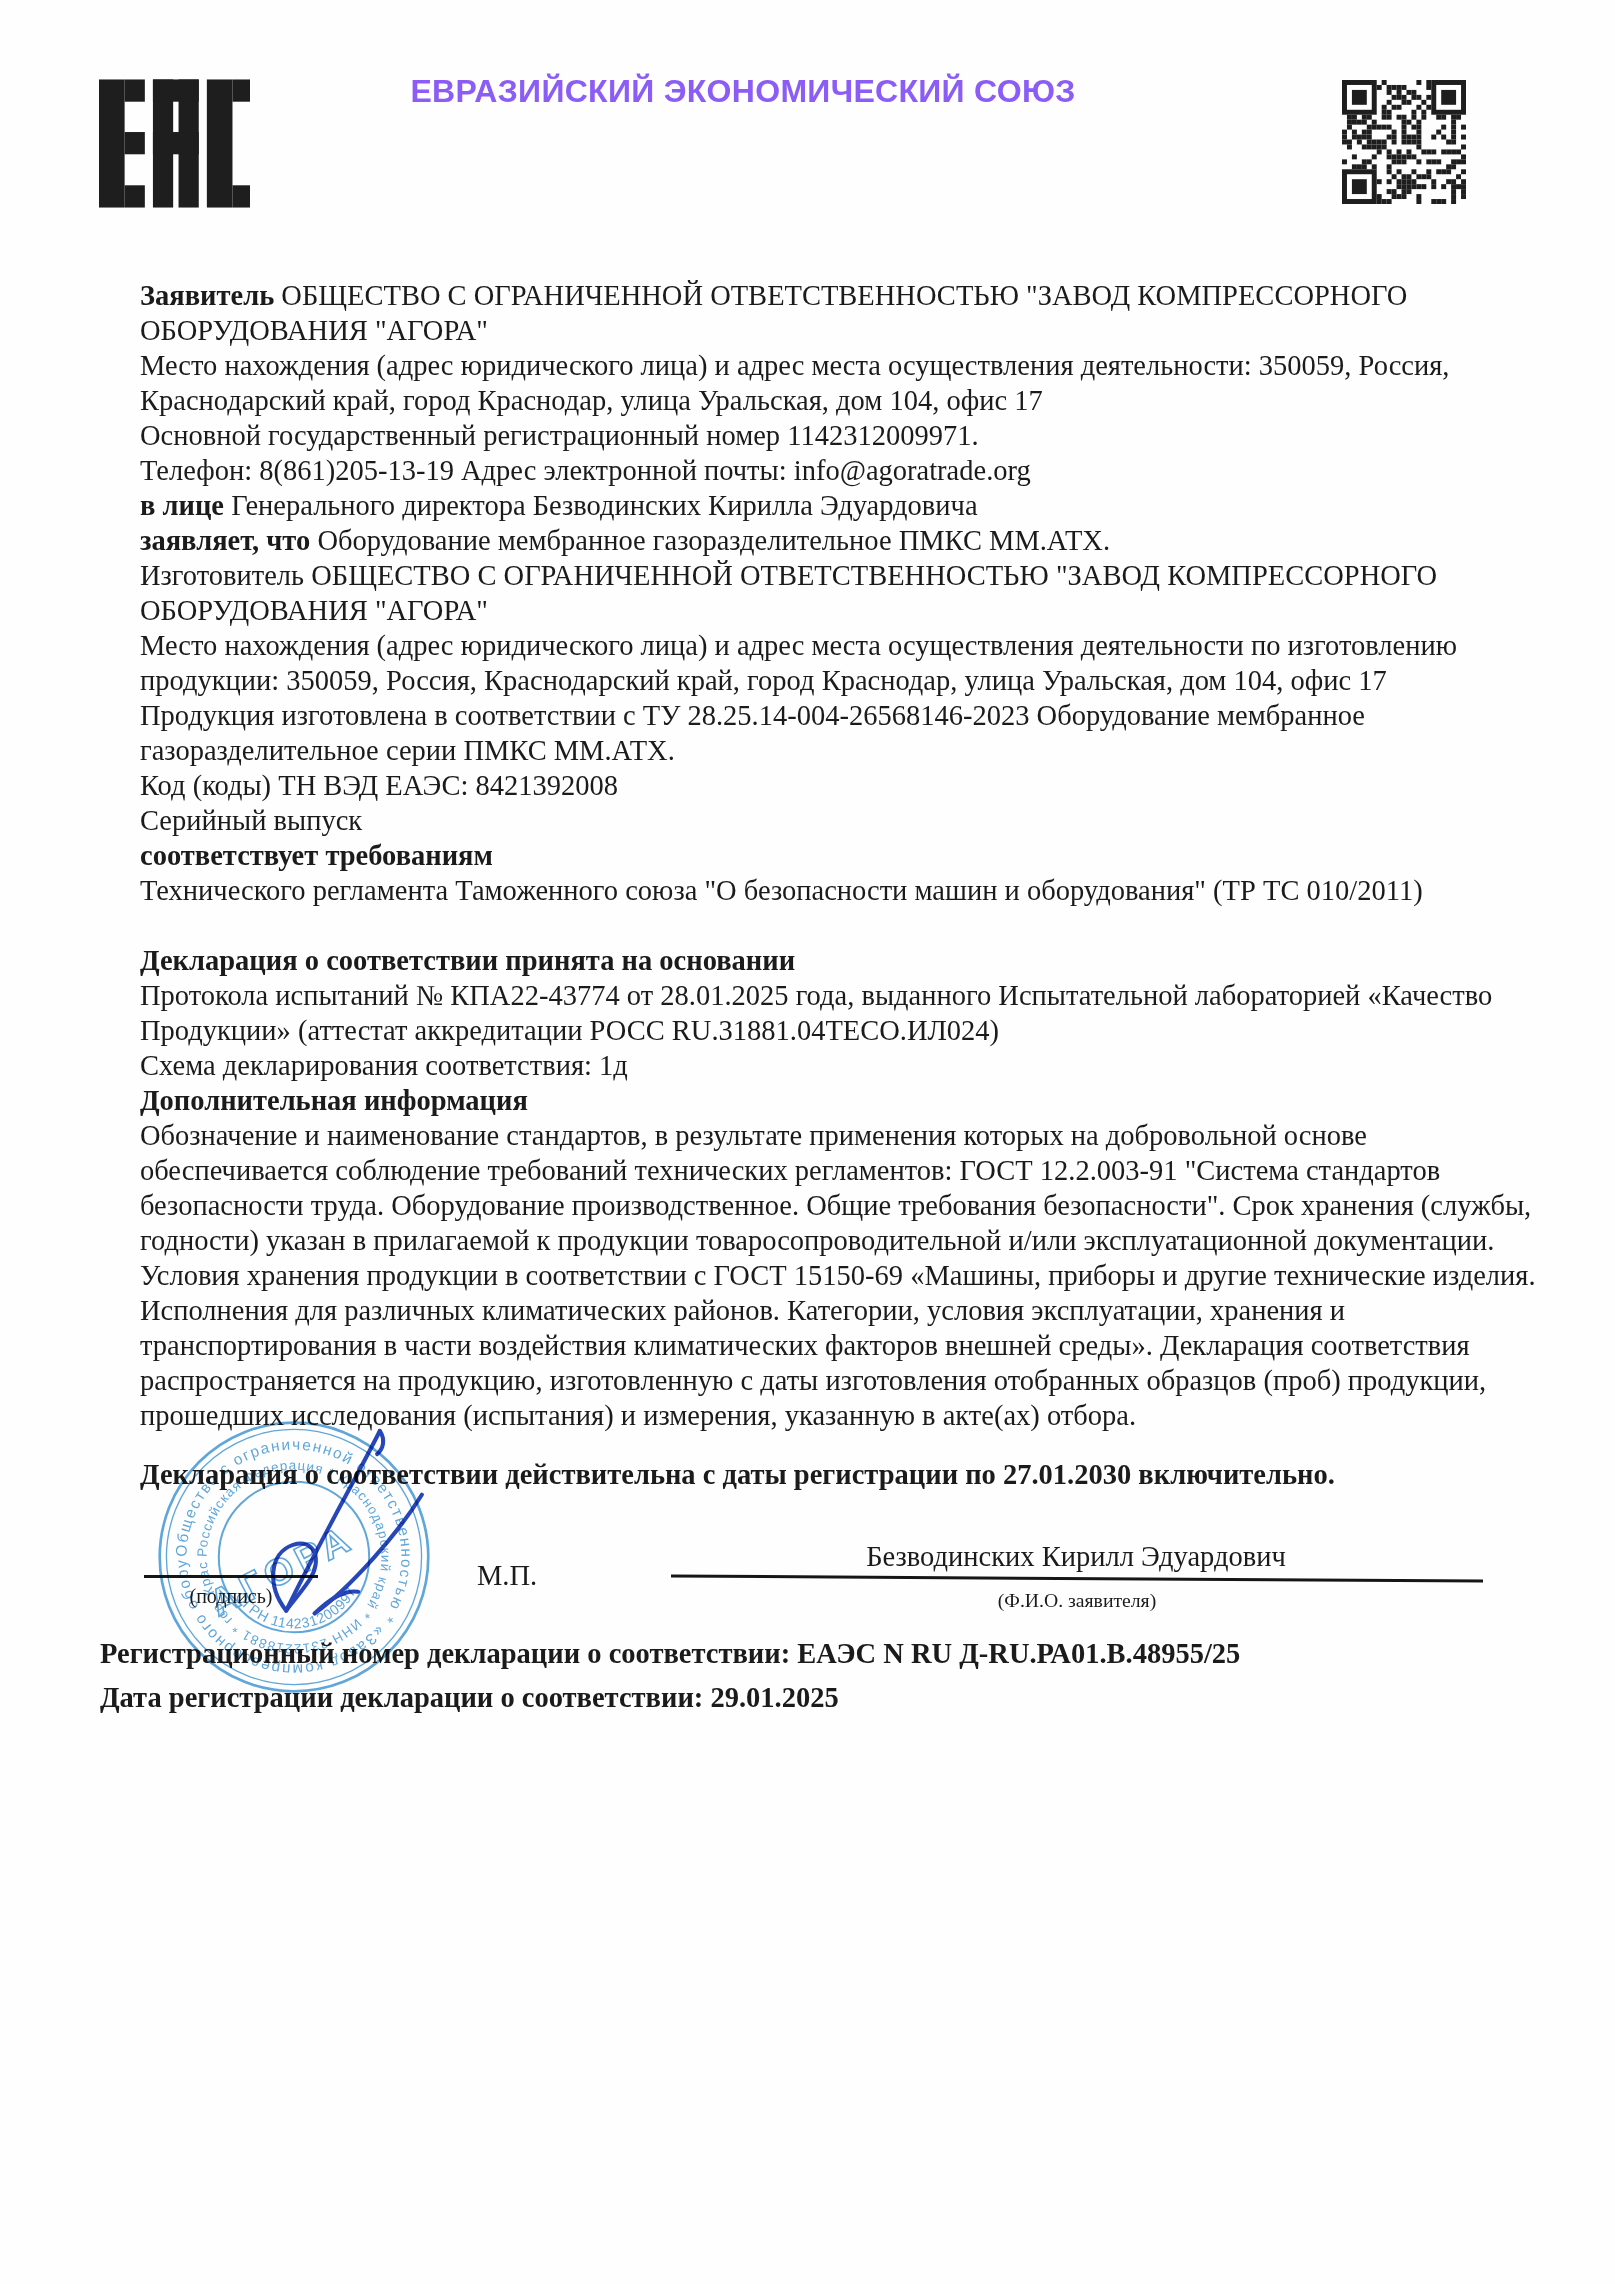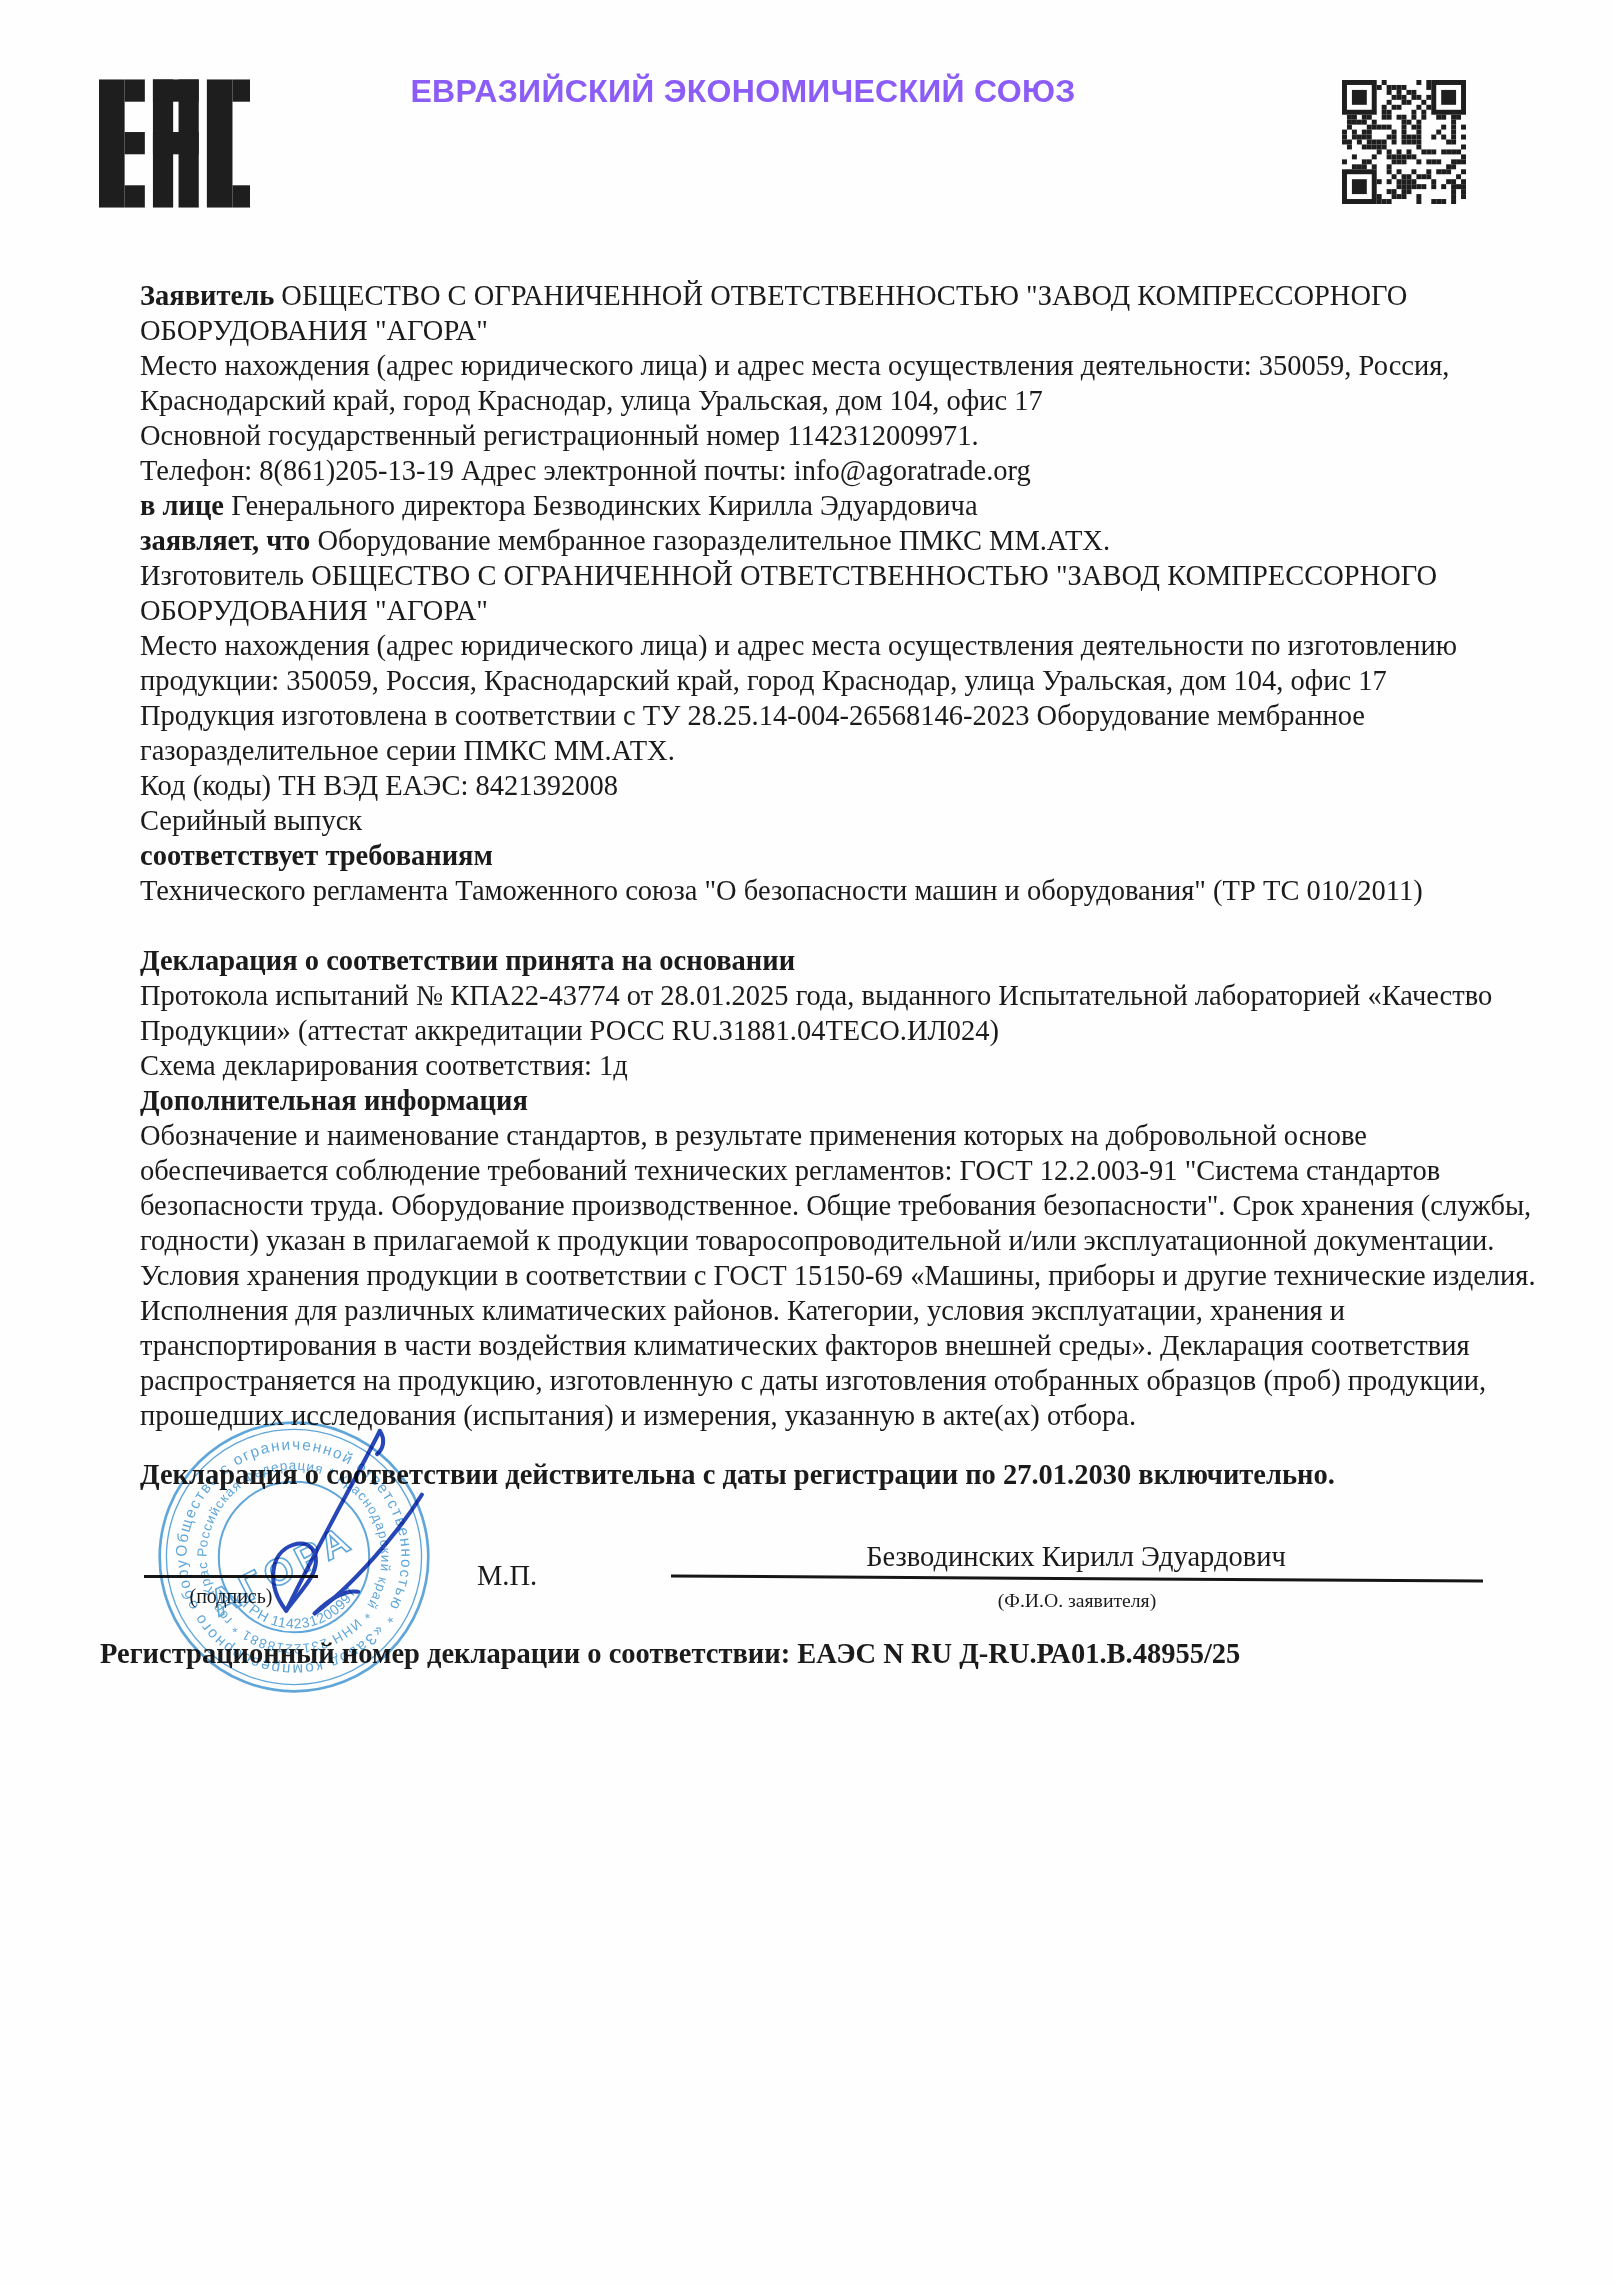--- a/index.html
+++ b/index.html
@@ -318,20 +318,21 @@
   </div>
 
   <div class="mp">М.П.</div>
   <div class="sig-name">Безводинских Кирилл Эдуардович</div>
   <div class="sig-line-left"></div>
   <div class="sig-line-right"></div>
   <div class="cap-sign">(подпись)</div>
   <div class="cap-fio">(Ф.И.О. заявителя)</div>
 
   <div class="reg-line reg-number"><span>Регистрационный номер декларации о соответствии: </span><span>ЕАЭС N RU Д-RU.РА01.В.48955/25</span></div>
+  <div class="reg-line reg-date"><span>Дата регистрации декларации о соответствии: </span><span>29.01.2025</span></div>
 
   <svg class="stamp" viewBox="0 0 420 420">
     <defs>
       <path id="ringA" d="M210,210 m-160,0 a160,160 0 1,1 320,0 a160,160 0 1,1 -320,0"></path>
       <path id="ringB" d="M210,210 m-130,0 a130,130 0 1,1 260,0 a130,130 0 1,1 -260,0"></path>
       <path id="ogrnArc" d="M 118 262 A 105 105 0 0 0 302 262"></path>
     </defs>
     <g fill="none" stroke="#4a9bd5">
       <circle cx="210" cy="210" r="200" stroke-width="4"></circle>
       <circle cx="210" cy="210" r="190" stroke-width="2"></circle>

